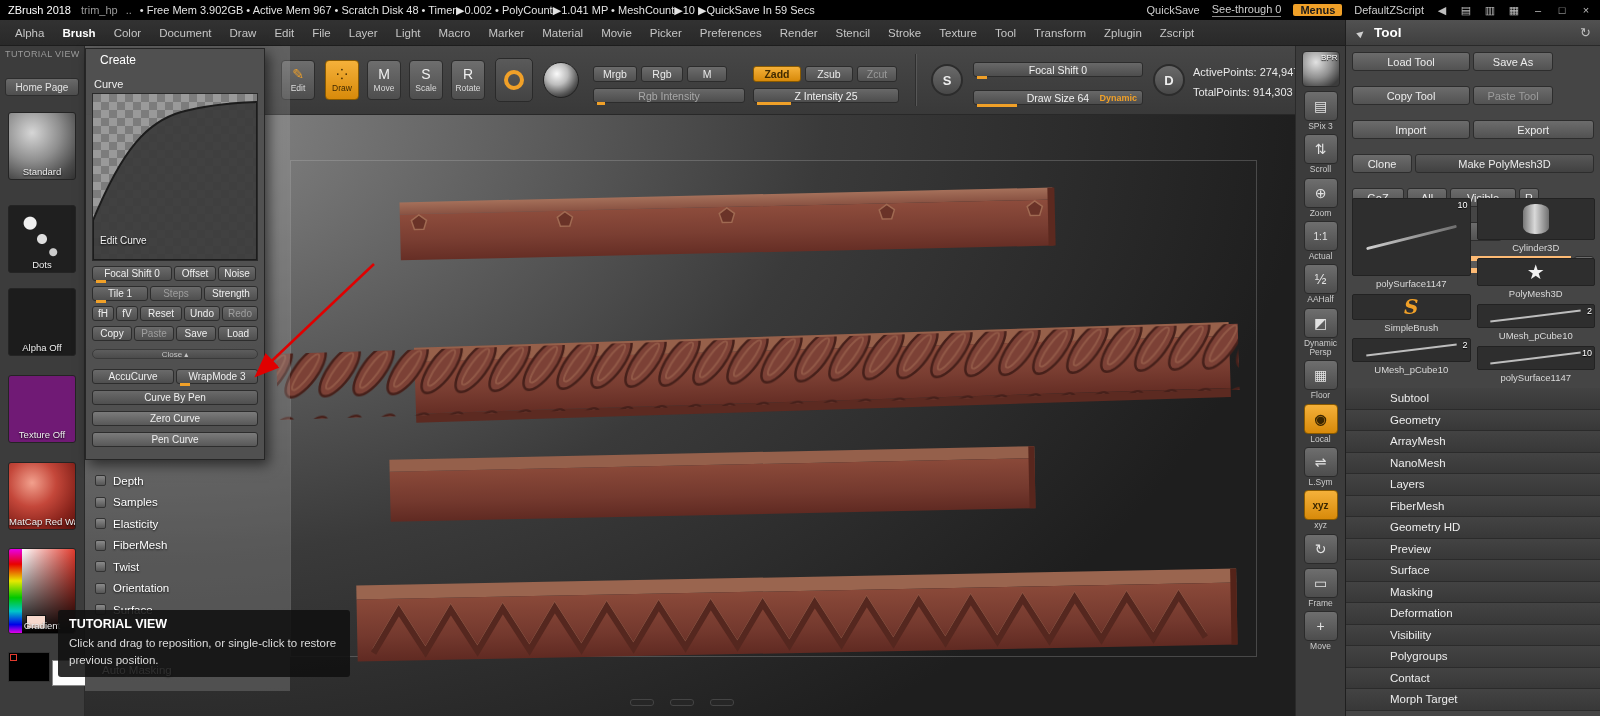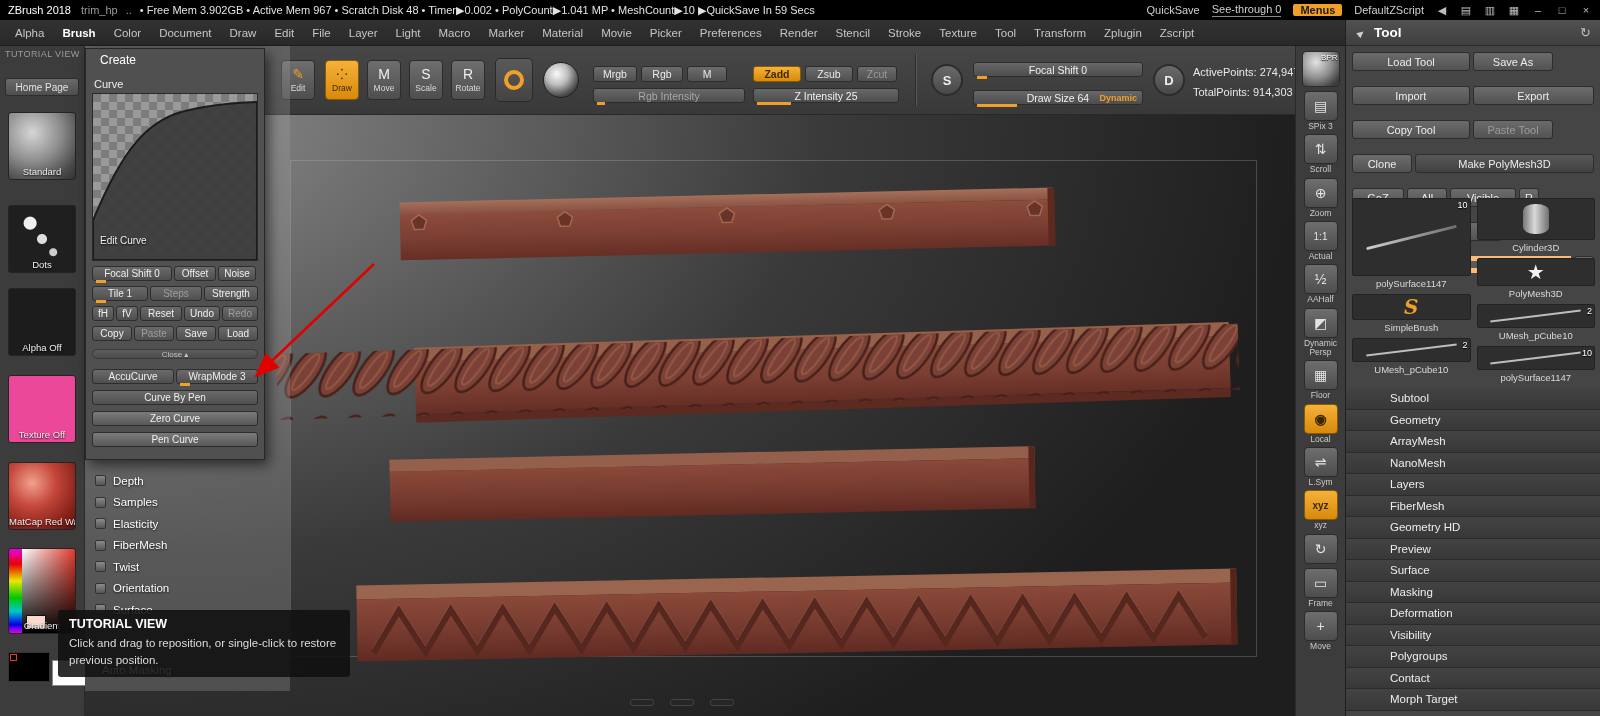--- a/index.html
+++ b/index.html
@@ -28,21 +28,21 @@
   .home-btn{position:absolute;left:5px;top:32px;width:74px;height:18px;background:linear-gradient(#6a6a6a,#4e4e4e);border:1px solid #2d2d2d;border-radius:3px;font-size:10px;color:#e3e3e3;display:flex;align-items:center;justify-content:center;}
   .shelf-thumb{position:absolute;left:8px;width:68px;height:68px;border:1px solid #242424;border-radius:3px;overflow:hidden;}
   .shelf-thumb .lbl{position:absolute;left:0;right:0;bottom:2px;text-align:center;font-size:9.5px;color:#efefef;text-shadow:0 1px 2px #000;overflow:hidden;white-space:nowrap;}
   .th-standard{top:66px;background:radial-gradient(circle at 35% 30%, #d6d6d6 0%, #8e8e8e 45%, #4a4a4a 80%, #333 100%);}
   .th-dots{top:159px;background:
       radial-gradient(circle at 32% 26%, #f0f0f0 0 6px, transparent 7px),
       radial-gradient(circle at 50% 50%, #dedede 0 4.5px, transparent 5.5px),
       radial-gradient(circle at 67% 70%, #cccccc 0 3.5px, transparent 4.5px),
       #1f1f1f;}
   .th-alpha{top:242px;background:#1c1c1c;}
-  .th-texture{top:329px;background:#ec4899;}
+  .th-texture{top:329px;background:#701a75;}
   .th-matcap{top:416px;background:radial-gradient(circle at 35% 30%, #f2a08d 0%, #c4473a 38%, #8a241c 72%, #58110c 100%);}
   .th-gradient{top:502px;height:86px;background:#333;display:flex;}
   .hue-bar{width:13px;height:100%;background:linear-gradient(#e800e8 0%, #e80000 18%, #e8e800 38%, #00c800 58%, #00c8c8 74%, #0000e8 90%, #e800e8 100%);}
   .sv-box{flex:1;position:relative;background:linear-gradient(to top, #000, rgba(0,0,0,0)), linear-gradient(to right, #fff, #e23b2e);}
   .sv-swatch{position:absolute;left:4px;bottom:4px;width:20px;height:14px;background:#f7d9cd;border:1px solid #111;}
   .th-gradient .lbl{z-index:2;}
   .swatch-black{position:absolute;left:8px;top:606px;width:42px;height:30px;background:#000;border:1px solid #333;}
   .swatch-black .cur{position:absolute;left:1px;top:1px;width:7px;height:7px;border:1.5px solid #e23b2e;}
   .swatch-white{position:absolute;left:52px;top:614px;width:34px;height:26px;background:#fdfdfd;border:1px solid #888;}
 
@@ -541,26 +541,26 @@
       <span class="ptr">►</span>
       <span class="name">Tool</span>
       <span class="refresh">↻</span>
     </div>
     <div class="tp-body">
       <div class="tp-row">
         <div class="tpb w118">Load Tool</div>
         <div class="tpb w80">Save As</div>
       </div>
       <div class="tp-row">
+        <div class="tpb w118">Copy Tool</div>
+        <div class="tpb w80 dis">Paste Tool</div>
+      </div>
+      <div class="tp-row">
         <div class="tpb w118">Import</div>
         <div class="tpb w122">Export</div>
-      </div>
-      <div class="tp-row">
-        <div class="tpb w118">Copy Tool</div>
-        <div class="tpb w80 dis">Paste Tool</div>
       </div>
       <div class="tp-row">
         <div class="tpb w60">Clone</div>
         <div class="tpb w180 dark">Make PolyMesh3D</div>
       </div>
       <div class="tp-row">
         <div class="tpb w52">GoZ</div>
         <div class="tpb w40">All</div>
         <div class="tpb w66">Visible</div>
         <div class="tpb w20">R</div>

